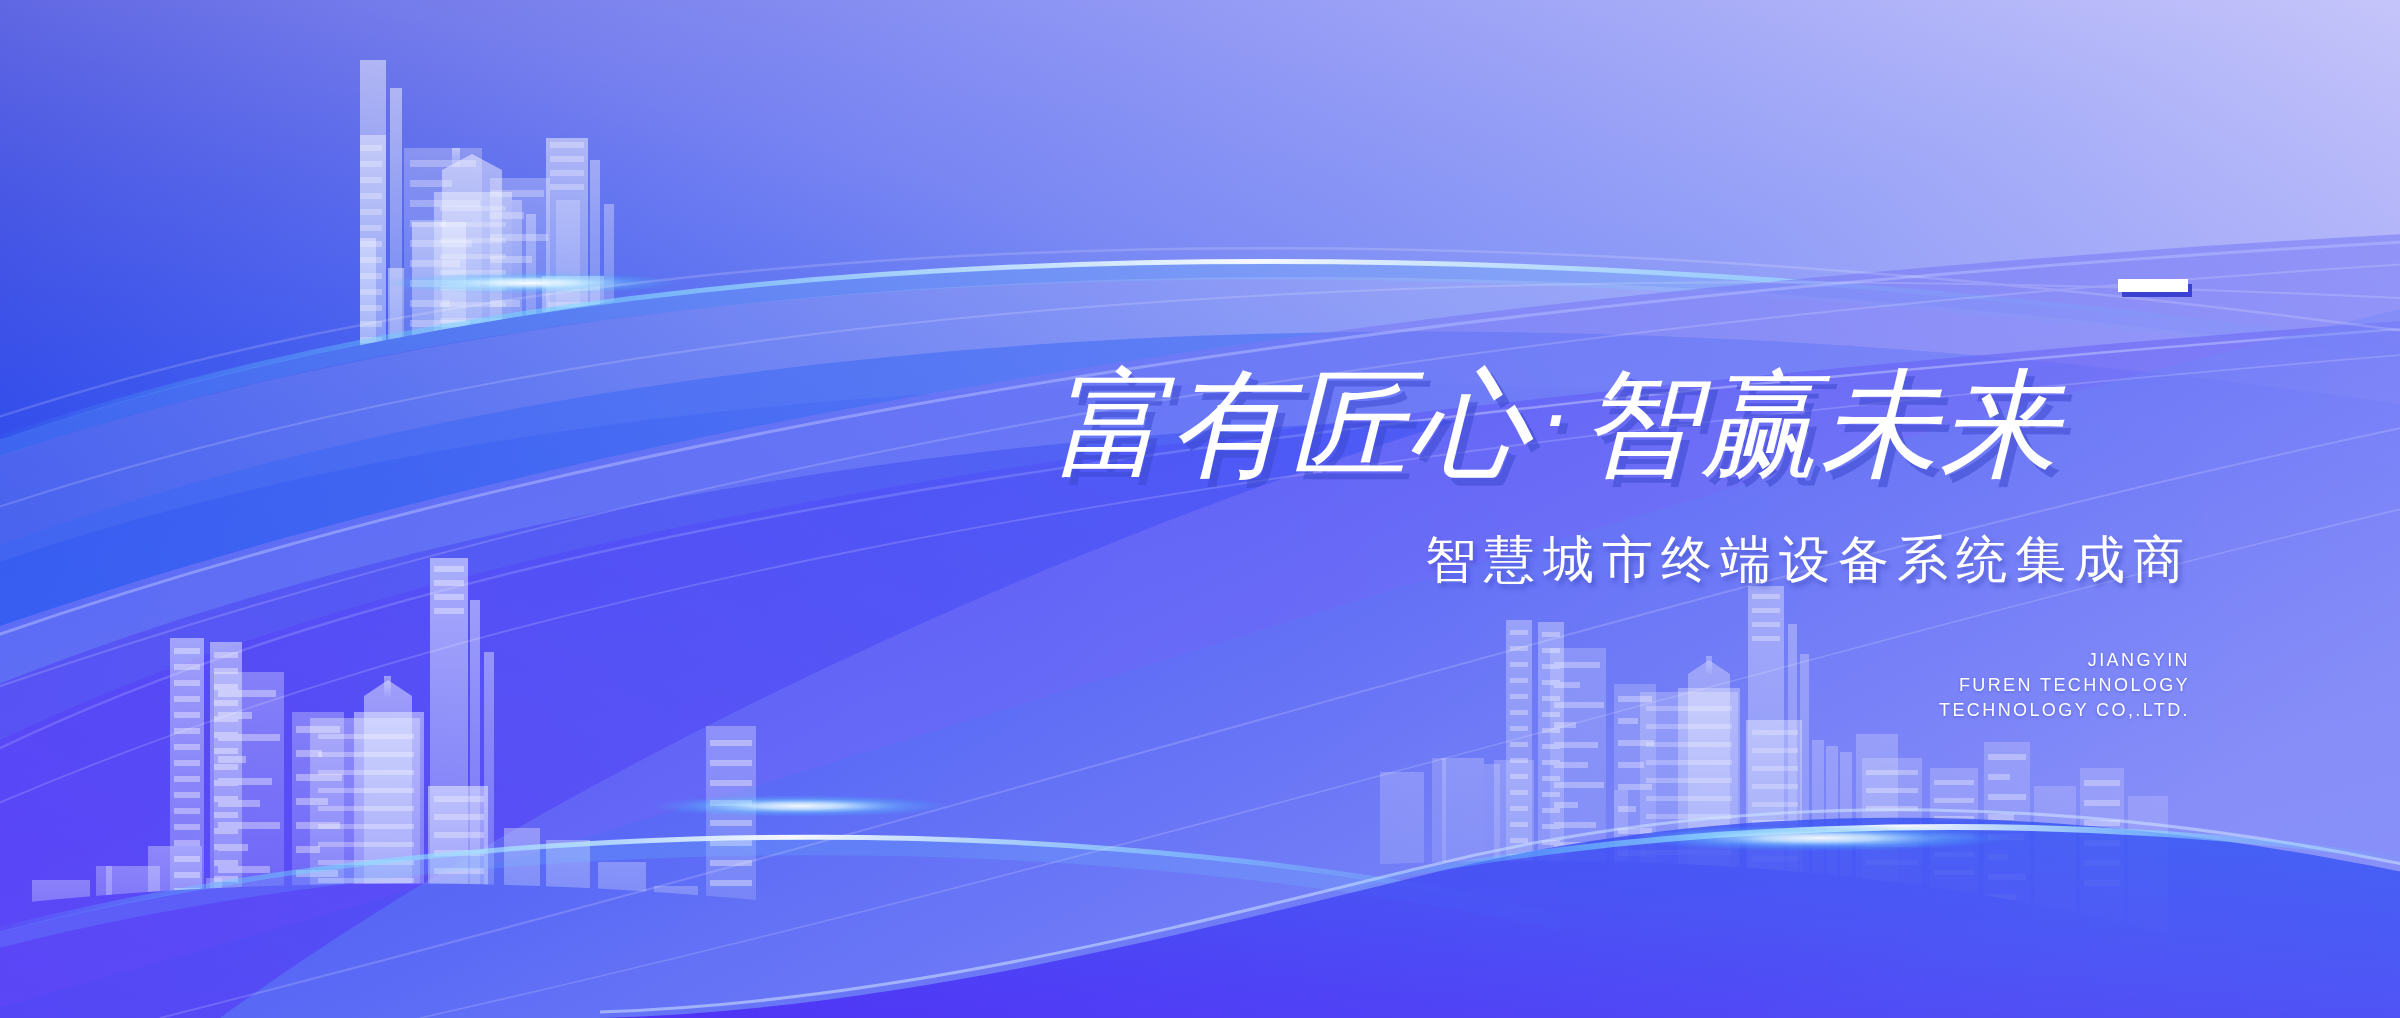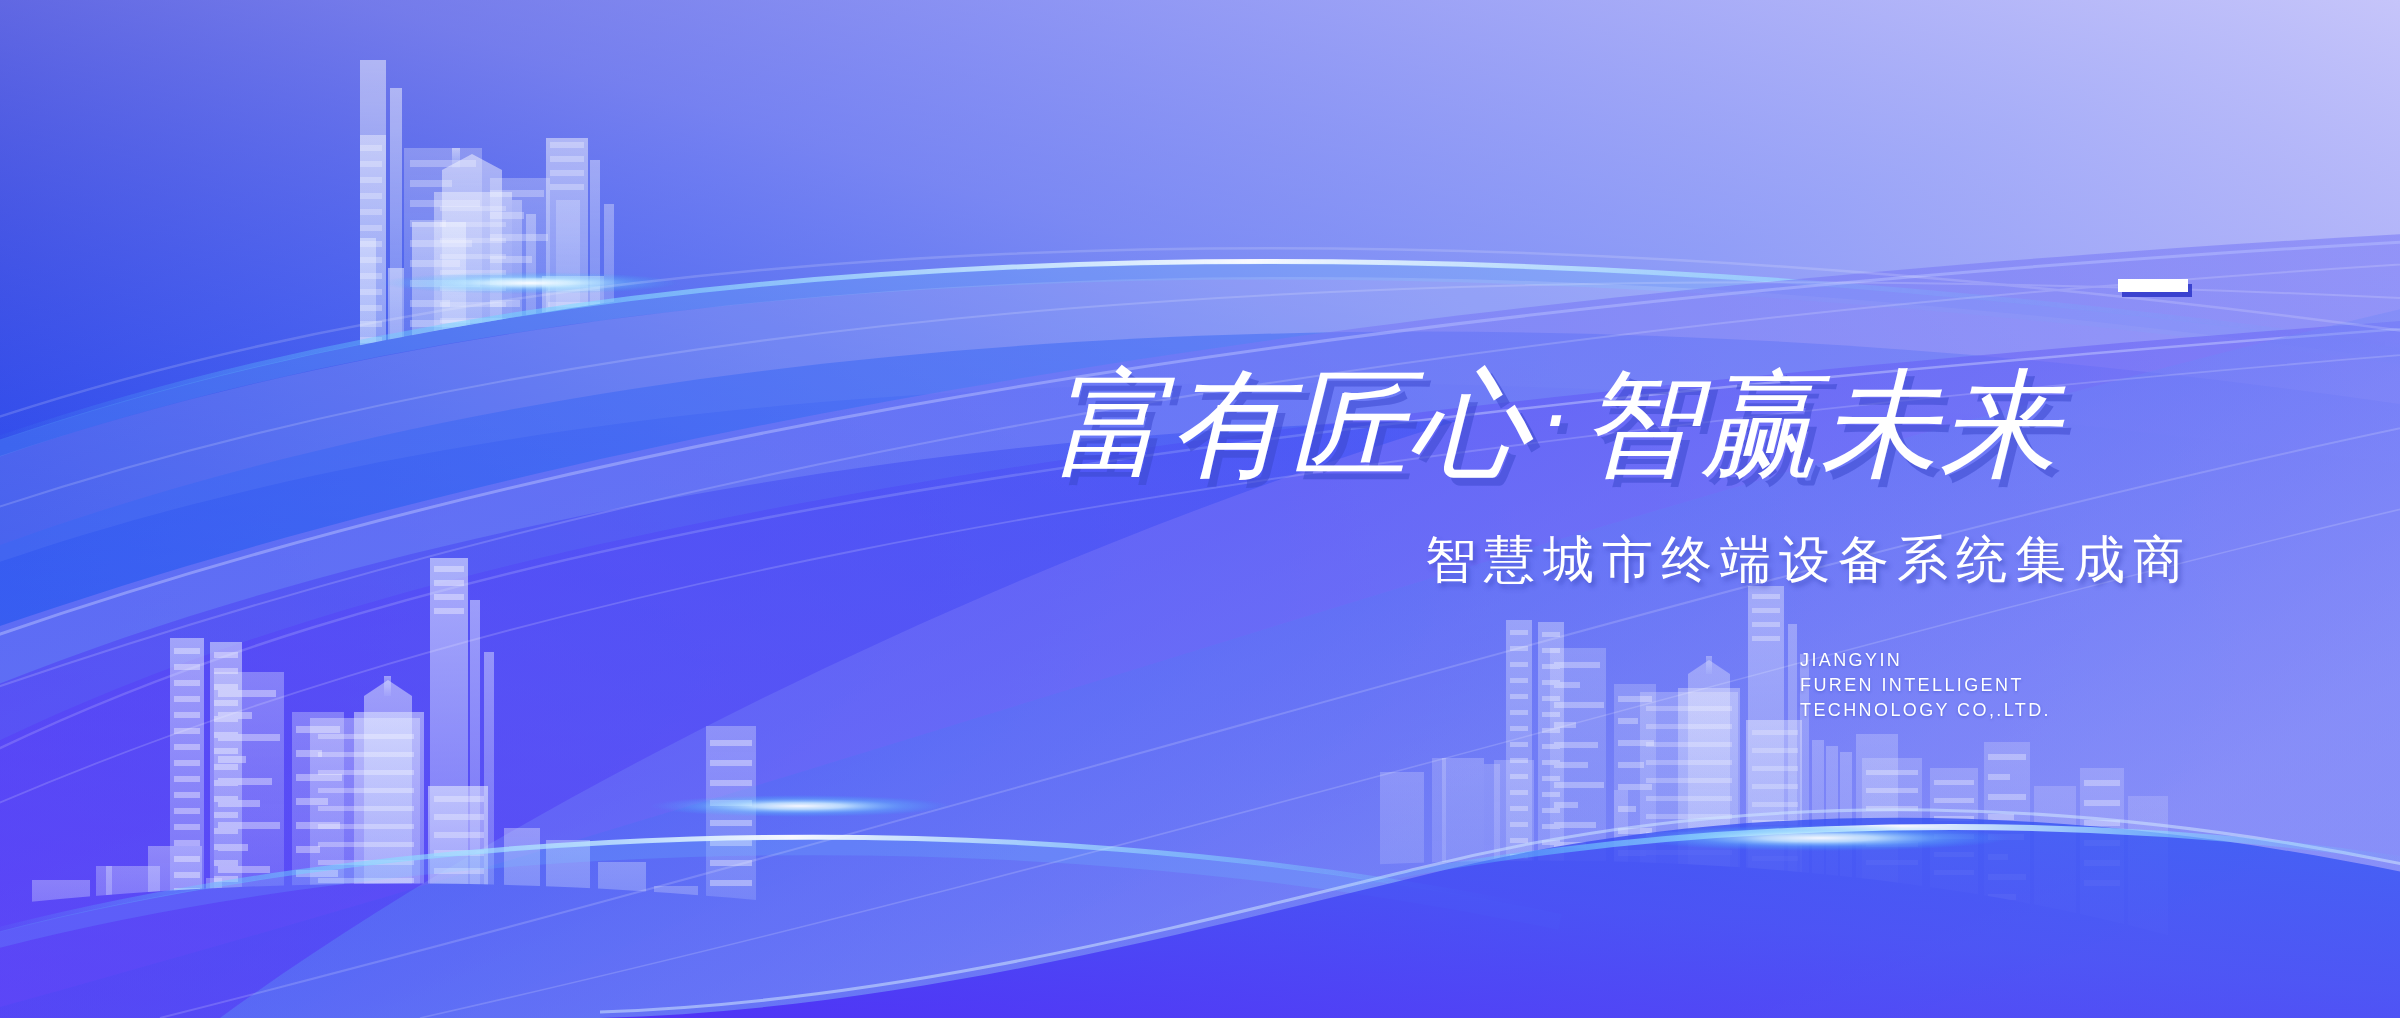--- a/index.html
+++ b/index.html
@@ -57,21 +57,21 @@
     letter-spacing:8px;
     white-space:nowrap;
     text-shadow:3px 4px 5px rgba(42,56,170,.45);
     font-family:Liberation Mono, monospace;
     margin-top:19px;
   }
   .encorp {
     position:absolute;
     left:1800px; top:648px;
     width:390px;
-    text-align:left;
+    text-align:right;
     color:#ffffff;
     font-size:18px;
     line-height:25px;
     letter-spacing:2.4px;
     font-family:"Liberation Sans","DejaVu Sans",sans-serif;
     text-shadow:0 1px 3px rgba(40,55,170,.45);
   }
   .encorp div { white-space:nowrap; }
 </style>
 </head>
@@ -689,18 +689,18 @@
     <div class="dash"></div>
 
     <div class="headline">
       <span>富有匠心</span><span class="dot">·</span><span>智赢未来</span>
     </div>
 
     <div class="subhead">智慧城市终端设备系统集成商</div>
 
     <div class="encorp">
       <div>JIANGYIN</div>
-      <div>FUREN INTELLIGENT</div>
+      <div>FUREN TECHNOLOGY</div>
       <div>TECHNOLOGY CO,.LTD.</div>
     </div>
 
   </div>
 </div>
 
 </body></html>

